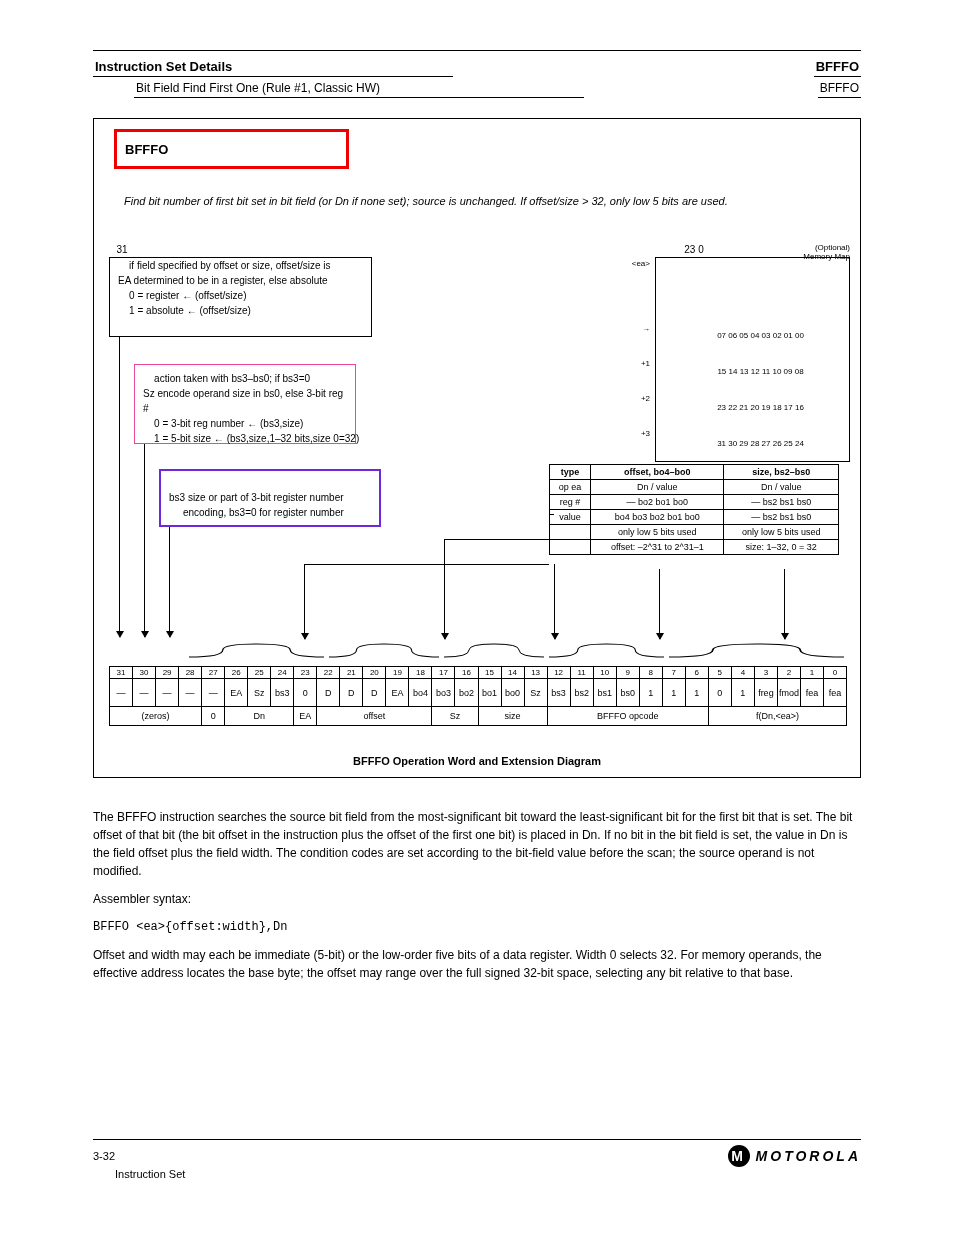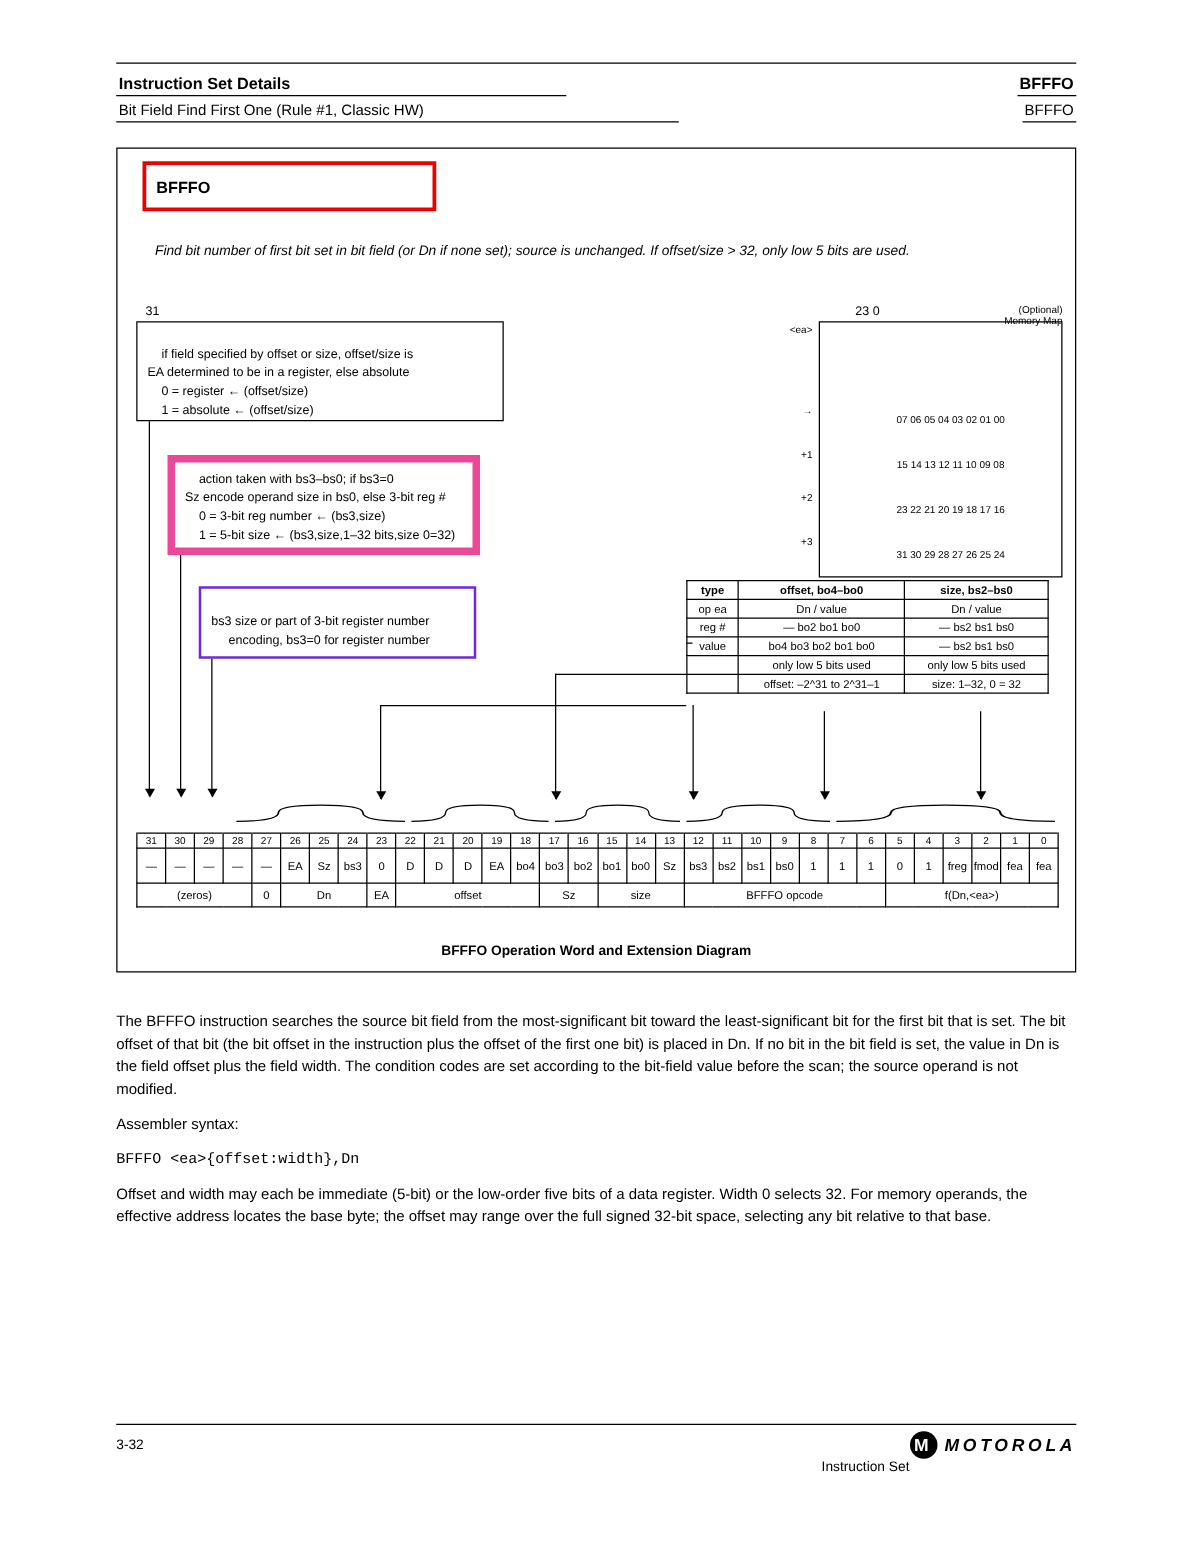--- a/index.html
+++ b/index.html
@@ -27,20 +27,21 @@
     font-weight: bold; font-size: 13px; border-bottom: 1px solid #000; padding: 0 2px 2px;
     min-width: 360px; display:inline-block;
   }
   .hdr-right {
     font-weight: bold; font-size: 13px; border-bottom: 1px solid #000; padding: 0 2px 2px;
     display:inline-block;
   }
   .header-line2 {
     display: flex; justify-content: space-between; 
     margin-bottom: 20px;
+    margin-left: 41px;
   }
   .hdr2-left {
     font-size: 12px; border-bottom: 1px solid #000; padding: 0 2px 2px;
     min-width: 450px; display:inline-block;
   }
   .hdr2-right {
     font-size: 12px; border-bottom: 1px solid #000; padding: 0 2px 2px;
     display:inline-block;
   }
 
@@ -63,23 +64,23 @@
     position:absolute; left:30px; top:76px; right:30px;
     font-style: italic; font-size: 11px;
   }
 
   .top-label { position:absolute; font-size:10px; text-align:center; }
   .top-label.l31 { left:18px; top:125px; width:20px; }
   .top-label.l23 { left:455px; top:125px; width:290px; }
 
   .memmap-label { position:absolute; right:10px; top:125px; font-size:8px; text-align:right; width:60px; line-height:1.1; }
 
-  .box1 { position:absolute; left:15px; top:138px; width:294px; height:80px; border:1px solid #000; padding:18px 8px; font-size:10px; line-height:1.5; }
-
-  .box2 { position:absolute; left:40px; top:245px; width:250px; height:80px; border:6px solid #ec4899; padding:6px 8px; font-size:10px; line-height:1.5; }
+  .box1 { position:absolute; left:15px; top:138px; width:263px; height:80px; border:1px solid #000; padding:0 8px; font-size:10px; line-height:1.5; }
+
+  .box2 { position:absolute; left:40px; top:245px; width:222px; height:80px; border:1px solid #ec4899; padding:6px 8px; font-size:10px; line-height:1.5; }
 
   .box3 { position:absolute; left:65px; top:350px; width:222px; height:58px; border:2px solid #6d28d9; padding:19px 8px; font-size:10px; line-height:1.5; }
 
   .memmap {
     position:absolute; right:10px; top:138px;
     width:195px; height:205px; border:1px solid #000;
     font-size:8px; text-align:center;
     display:flex; flex-direction:column;padding-left:16px;
   }
   .memmap .mm-spacer { flex:0 0 60px; border-bottom:1px solid transparent; }
@@ -138,21 +139,21 @@
 
   .footer-rule {
     position:absolute; left:93px; bottom:95px; width:768px;
     border-top:1px solid #000;
   }
   .footer {
     position:absolute; left:93px; bottom:55px; width:768px;
     display:flex; justify-content:space-between; align-items:center;
     font-size:11px;
   }
-  .footer .center { text-align:right; flex:1;margin-top:36px; }
+  .footer .center { text-align:left; flex:1;margin-top:36px; }
   .logo { display:flex; align-items:center; gap:6px; font-weight:bold; font-style:italic; letter-spacing:3px; font-size:14px; }
   .logo-icon {
     width:22px; height:22px; border-radius:50%; background:#000;
     display:flex; align-items:center; justify-content:center;
     color:white; font-style:normal; font-weight:bold; font-size:14px;
   }
 </style>
 </head>
 <body>
 

